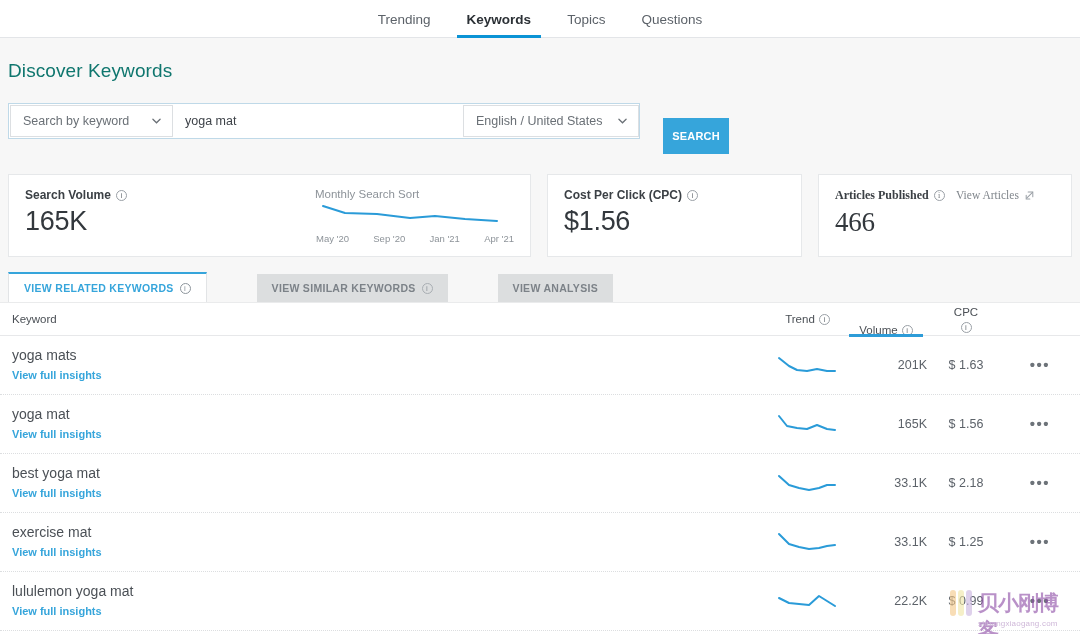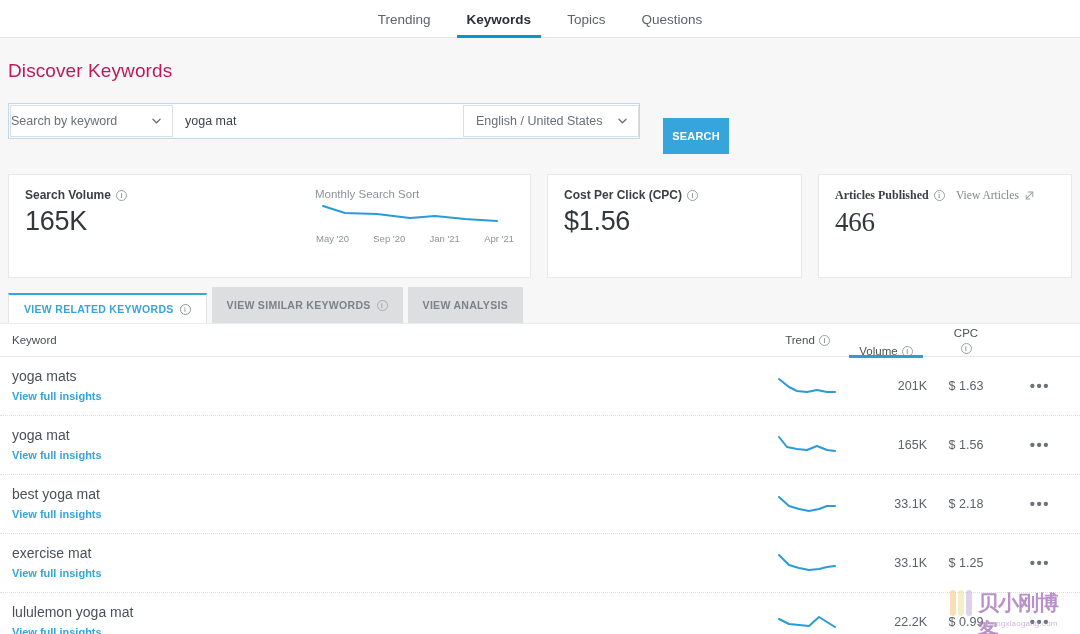--- a/index.html
+++ b/index.html
@@ -39,21 +39,21 @@
 
   
   .discover {
     background: #f7f7f7;
     padding: 22px 0 0 0;
     height: 125px;
   }
   .discover h1 {
     font-size: 19px;
     font-weight: normal;
-    color: #be185d;
+    color: #0f766e;
     padding-left: 8px;
     letter-spacing: 0.1px;
   }
   .searchbar {
     margin: 21px 0 0 8px;
     width: 632px;
     height: 36px;
     display: flex;
     align-items: stretch;
     background: #ffffff;
@@ -63,21 +63,21 @@
     position: relative;
     display: flex;
     align-items: center;
     border: 1px solid #dcdfe2;
     background: #fff;
     font-size: 12.5px;
     color: #6a7076;
     cursor: pointer;
     white-space: nowrap;
   }
-  .sel-kw { width: 163px; margin: 1px 0 1px 1px; }
+  .sel-kw { width: 163px; margin: 1px 0 1px 1px; padding-left: 12px; }
   .sel-lang { width: 176px; margin: 1px 0; padding-left: 12px; }
   .chev {
     position: absolute; right: 11px; top: 50%;
     transform: translateY(-50%);
     width: 9px; height: 9px;
   }
   .kwinput {
     flex: 1;
     border: none;
     outline: none;
@@ -108,21 +108,21 @@
   
   .cards {
     background: #f7f7f7;
     display: flex;
     gap: 16px;
     padding: 11px 8px 14px 8px;
   }
   .card {
     background: #fff;
     border: 1px solid #e6e8ea;
-    height: 104px;
+    height: 83px;
     position: relative;
     padding: 13px 16px 0 16px;
   }
   .card-volume { width: 523px; }
   .card-cpc    { width: 255px; }
   .card-art    { width: 254px; font-family: Liberation Serif, serif; }
   .card-label {
     font-size: 12px;
     font-weight: bold;
     color: #3b4045;
@@ -174,23 +174,24 @@
   }
 
   
   .resultbar {
     background: #f7f7f7;
     height: 31px;
     display: flex;
     align-items: flex-end;
     padding: 0 8px;
     position: relative;
+    gap: 45px;
   }
   .rtab {
-    height: 36px;
+    height: 28px;
     display: flex;
     align-items: center;
     gap: 6px;
     padding: 0 15px;
     font-size: 10.5px;
     font-weight: bold;
     letter-spacing: 0.3px;
     color: #7c8288;
     background: #dcdedf;
     margin-right: 5px;

